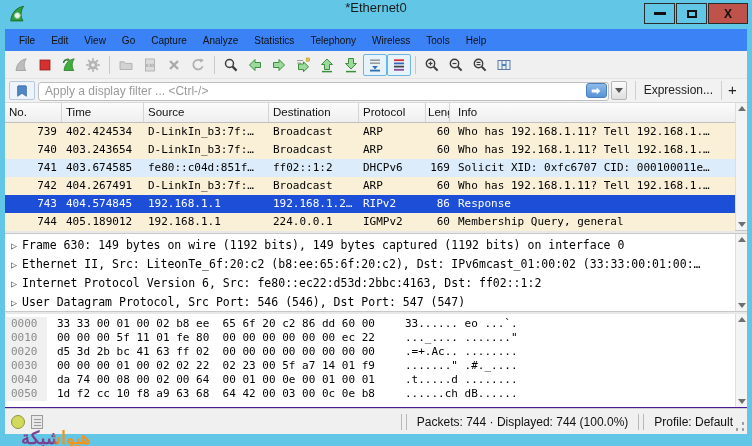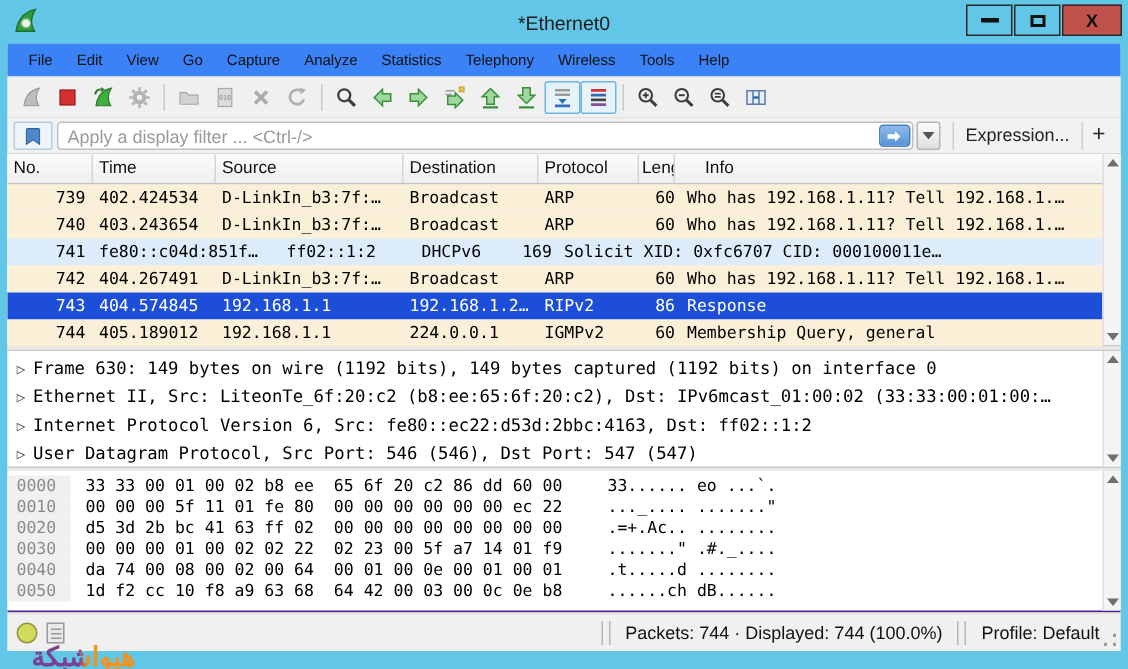--- a/index.html
+++ b/index.html
@@ -2,21 +2,21 @@
 <html><head>
 <meta charset="utf-8">
 <style>
   * { margin:0; padding:0; box-sizing:border-box; }
   html,body { width:752px; height:446px; overflow:hidden; background:#cfcfcf; }
   body { font-family:"Liberation Sans", sans-serif; }
 
   .window { position:relative; width:752px; height:446px; background:#62c6e6; }
 
   
-  .titlebar { position:relative; height:31px; display:flex; align-items:center; }
+  .titlebar { position:relative; height:31px; display:flex; }
   .title-icon { position:absolute; left:7px; top:4px; width:20px; height:20px; }
   .title-text { flex:1; text-align:center; font-size:13px; color:#1a1a1a; }
   .win-controls { position:absolute; right:4px; top:3px; display:flex; }
   .win-btn { width:31px; height:21px; border:1px solid #2b2b2b; display:flex; align-items:center; justify-content:center; background:transparent; cursor:default; }
   .win-btn + .win-btn { margin-left:1px; }
   .win-btn.close { width:40px; background:#c0524c; font-weight:bold; font-size:12px; color:#111; }
   .min-glyph { width:12px; height:3px; background:#111; }
   .max-glyph { width:10px; height:8px; border:2px solid #111; }
 
   
@@ -309,21 +309,21 @@
     </div>
 
     <div class="pkt-list">
       <div class="pkt-header">
         <div class="ph-cell c-no" style="text-align:left; padding-left:4px;">No.</div>
         <div class="ph-cell c-time">Time</div>
         <div class="ph-cell c-src">Source</div>
         <div class="ph-cell c-dst">Destination</div>
         <div class="ph-cell c-proto">Protocol</div>
         <div class="ph-cell c-len" style="text-align:left; padding-left:2px;">Length</div>
-        <div class="ph-cell c-info" style="border-right:none; padding-left:8px;margin-left:12px;">Info</div>
+        <div class="ph-cell c-info" style="border-right:none; padding-left:8px;">Info</div>
       </div>
       <div class="pkt-rows">
         <div class="pkt-row arp">
           <span class="pr-cell c-no">739</span>
             <span class="pr-cell c-time">402.424534</span>
             <span class="pr-cell c-src">D-LinkIn_b3:7f:…</span>
             <span class="pr-cell c-dst">Broadcast</span>
             <span class="pr-cell c-proto">ARP</span>
             <span class="pr-cell c-len">60</span>
             <span class="pr-cell c-info">Who has 192.168.1.11? Tell 192.168.1.…</span>
@@ -332,20 +332,21 @@
           <span class="pr-cell c-no">740</span>
             <span class="pr-cell c-time">403.243654</span>
             <span class="pr-cell c-src">D-LinkIn_b3:7f:…</span>
             <span class="pr-cell c-dst">Broadcast</span>
             <span class="pr-cell c-proto">ARP</span>
             <span class="pr-cell c-len">60</span>
             <span class="pr-cell c-info">Who has 192.168.1.11? Tell 192.168.1.…</span>
         </div>
         <div class="pkt-row udp">
           <span class="pr-cell c-no">741</span>
+            <span class="pr-cell c-time">403.674585</span>
             <span class="pr-cell c-src">fe80::c04d:851f…</span>
             <span class="pr-cell c-dst">ff02::1:2</span>
             <span class="pr-cell c-proto">DHCPv6</span>
             <span class="pr-cell c-len">169</span>
             <span class="pr-cell c-info">Solicit XID: 0xfc6707 CID: 000100011e…</span>
         </div>
         <div class="pkt-row arp">
           <span class="pr-cell c-no">742</span>
             <span class="pr-cell c-time">404.267491</span>
             <span class="pr-cell c-src">D-LinkIn_b3:7f:…</span>

